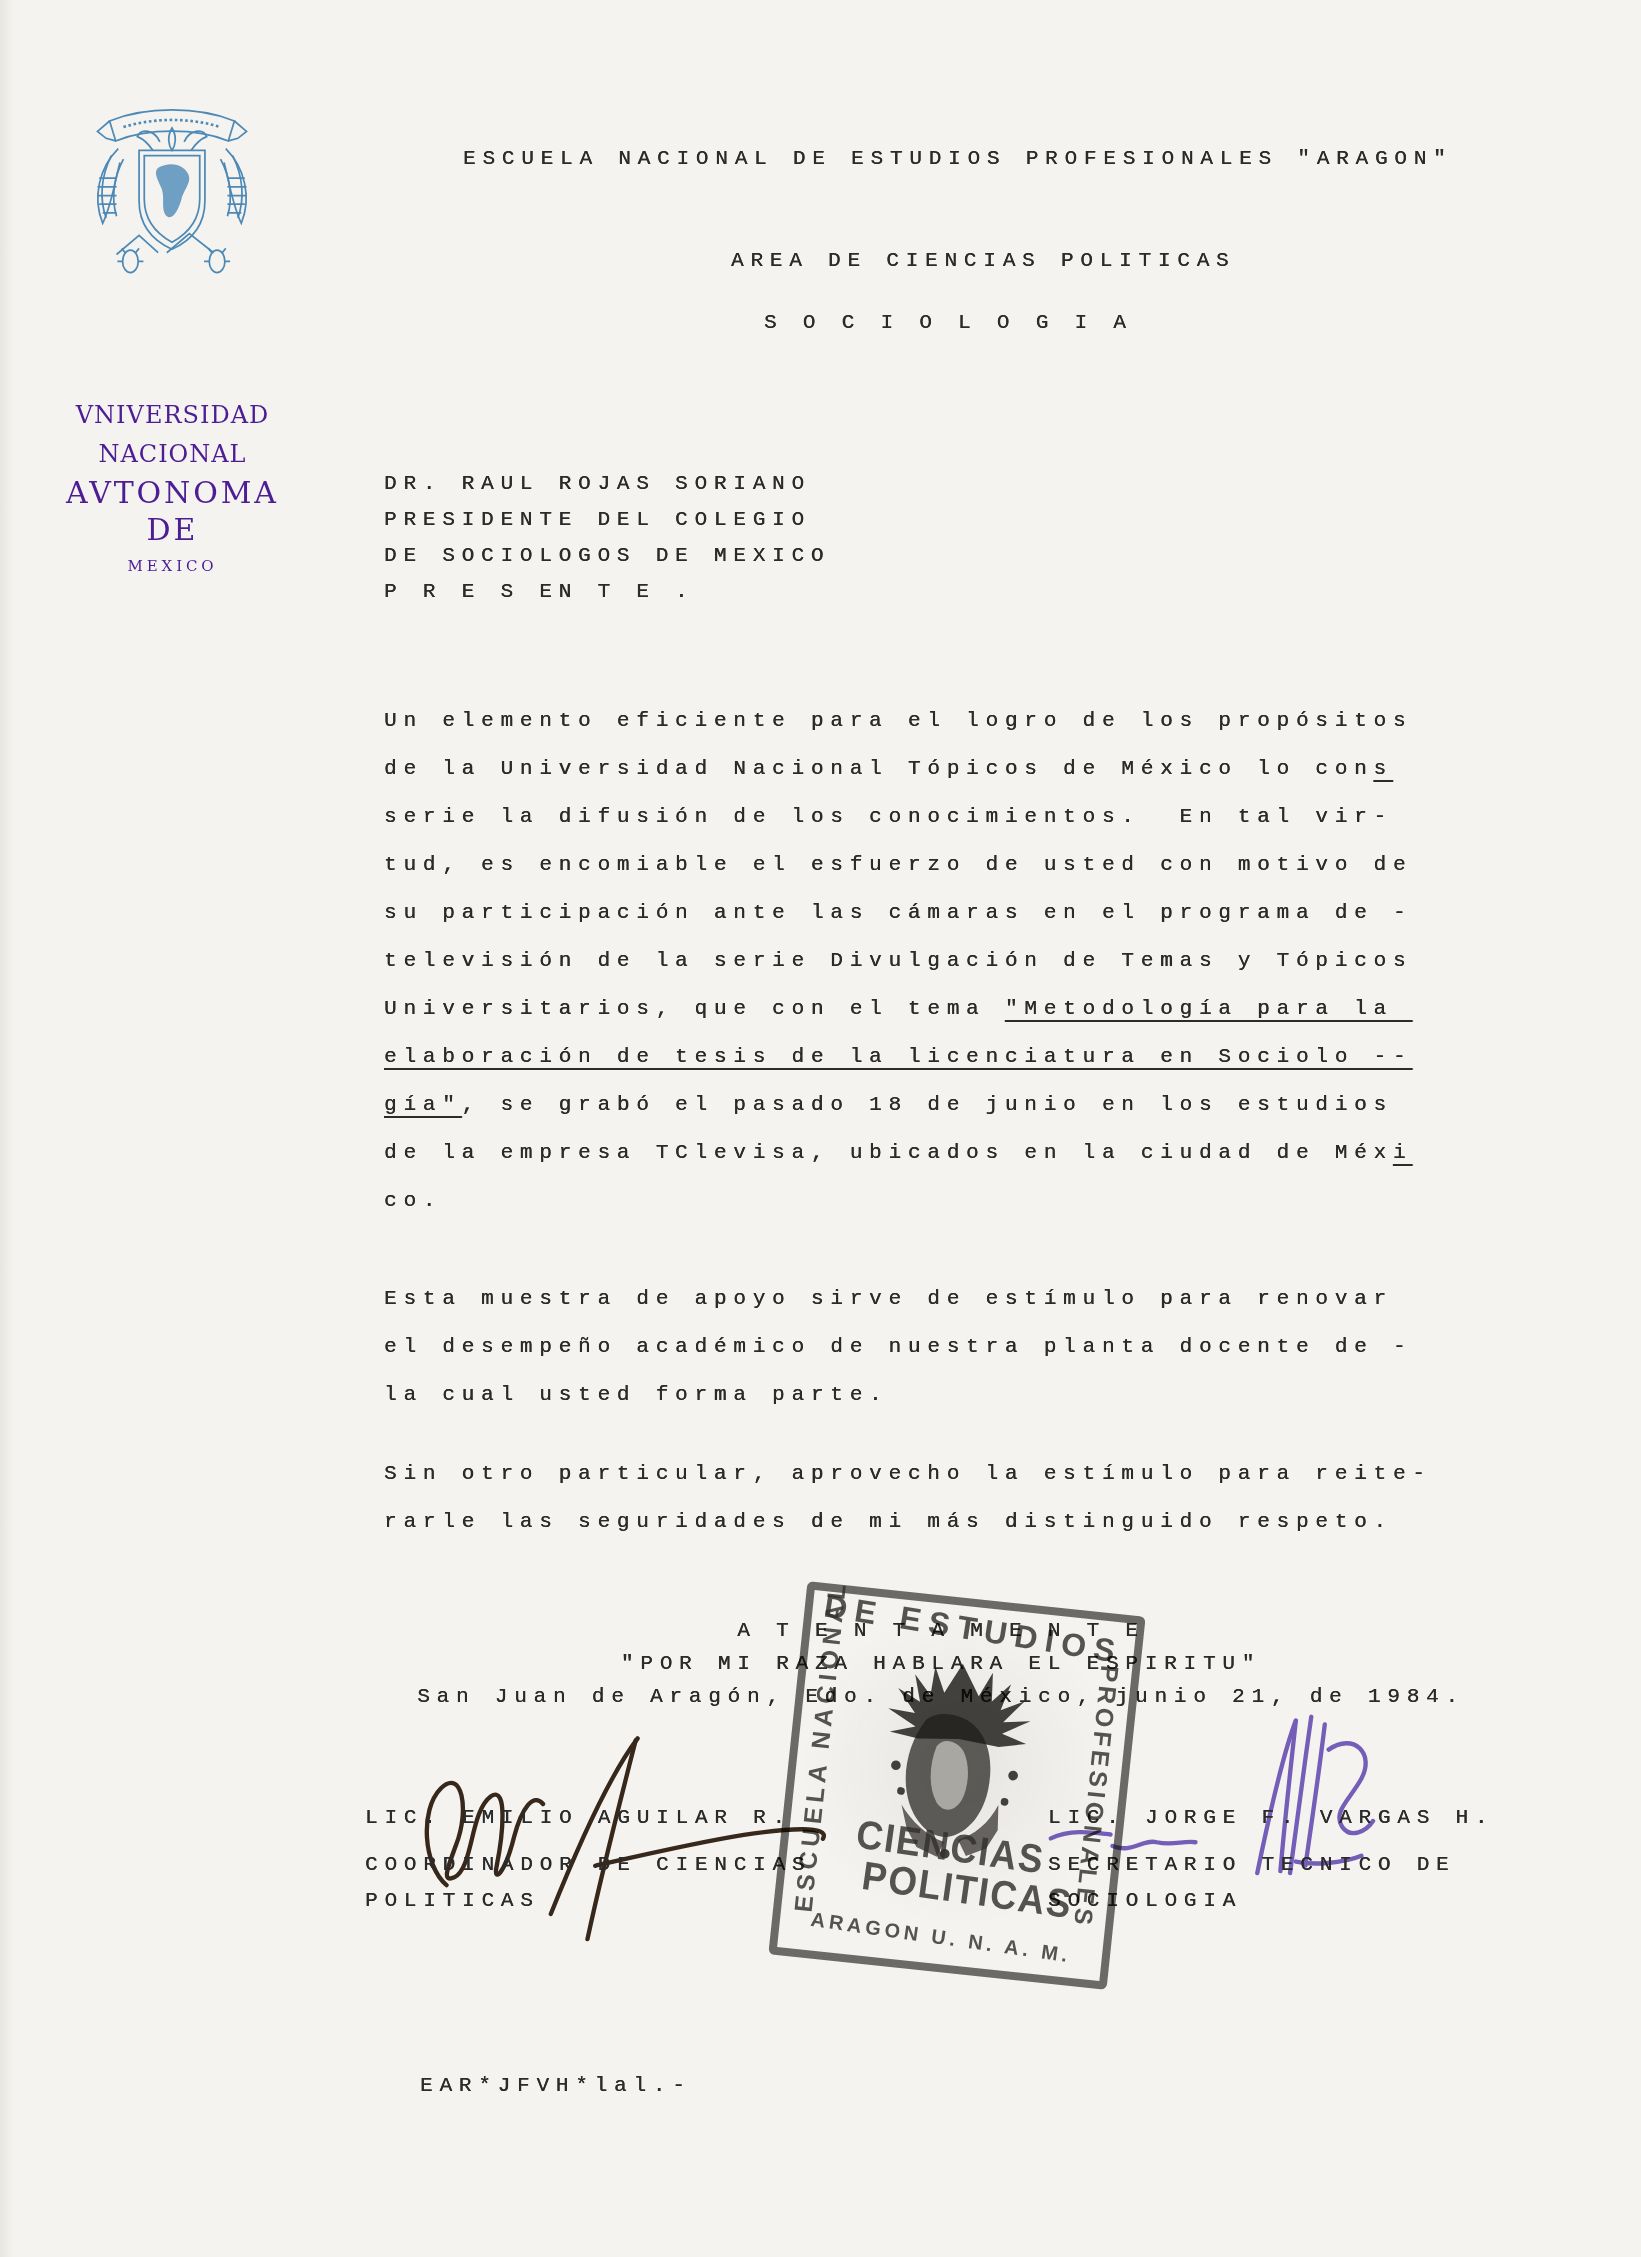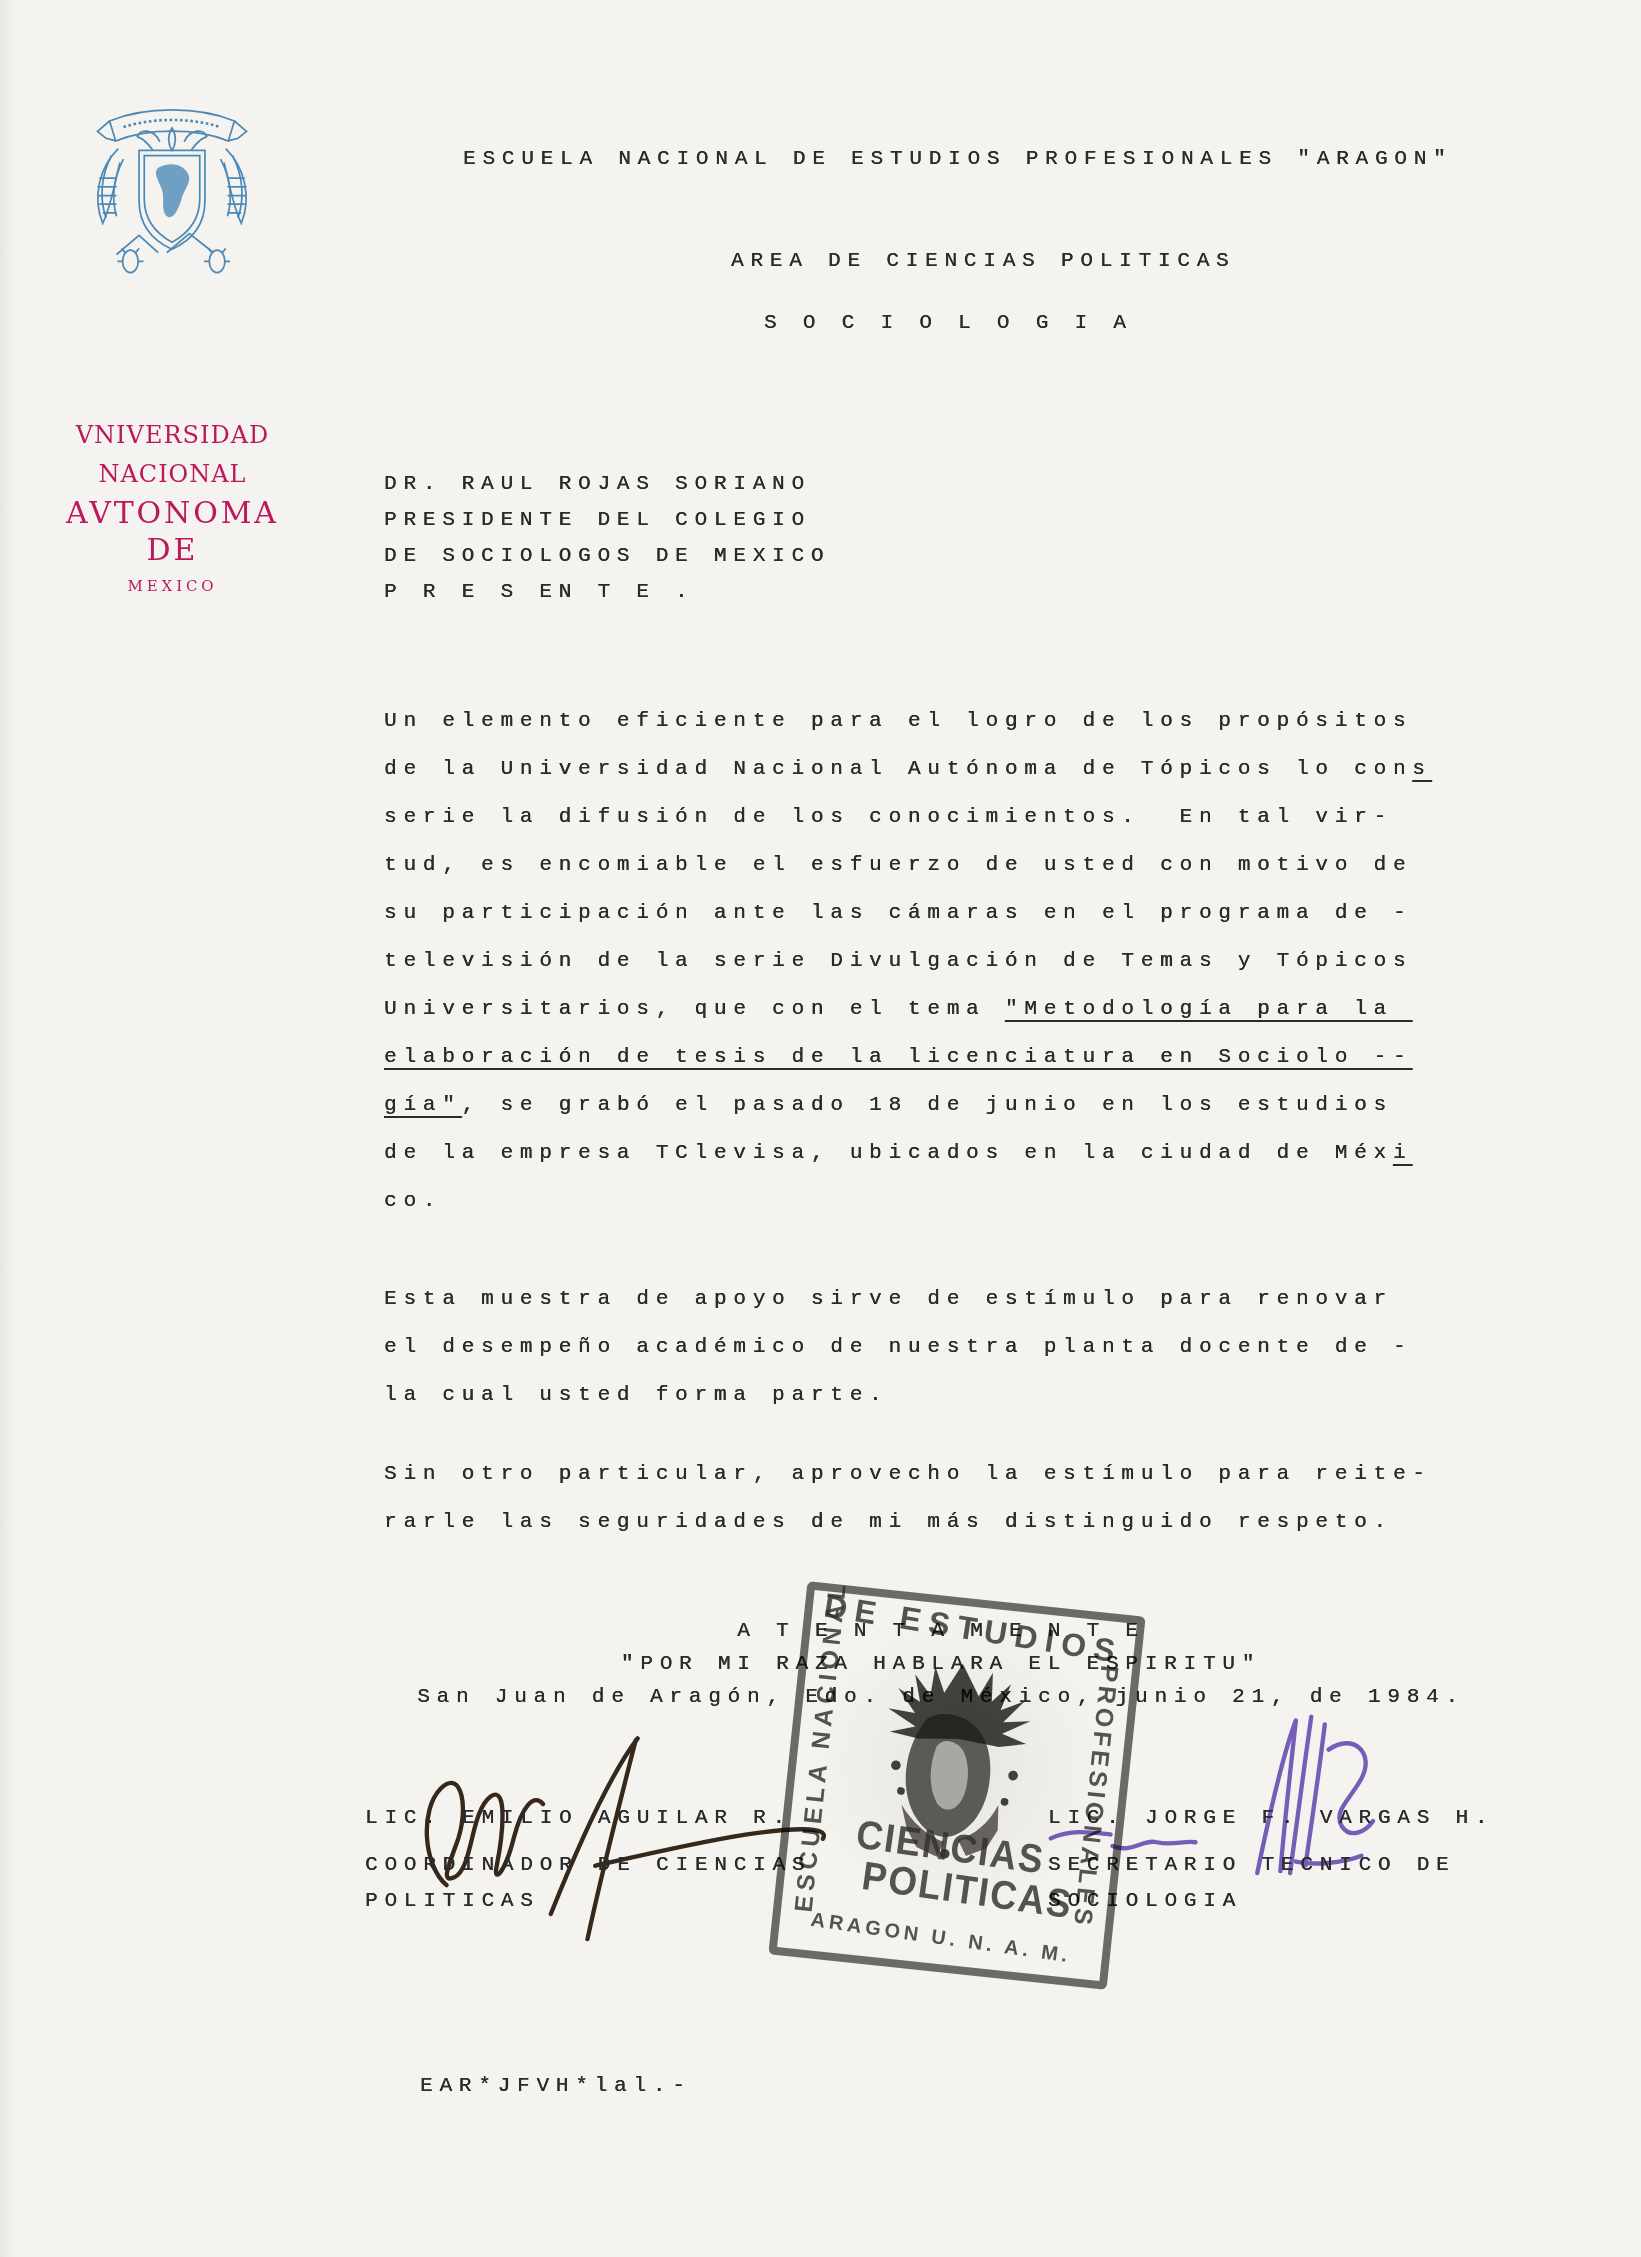--- a/index.html
+++ b/index.html
@@ -39,21 +39,21 @@
   
   #sig-left{left:365px;top:1800px;}
   #sig-right{left:1048px;top:1800px;}
   .sig-name{line-height:36px;height:36px;}
   .sig-title{margin-top:10.6px;}
   .sig-title div{line-height:36px;height:36px;}
   
   #reference{left:420px;top:2068px;line-height:36px;}
   
   #crest{left:85px;top:95px;width:174px;height:182px;}
-  #wordmark{left:46px;top:416px;width:253px;text-align:center;color:#be185d;
+  #wordmark{left:46px;top:396px;width:253px;text-align:center;color:#4c1d95;
     font-family:"DejaVu Serif", serif;}
   #wordmark .wm1{font-size:24px;letter-spacing:1px;line-height:39px;}
   #wordmark .wm2{font-size:30px;letter-spacing:2.9px;line-height:37px;}
   #wordmark .wm3{font-size:15px;letter-spacing:3.9px;line-height:37px;}
   
   .stamp{
     left:787px;top:1598px;width:324px;height:359px;
     border:8.7px solid rgba(52,50,47,0.70);
     border-radius:5.8px;
     transform:rotate(6deg);
@@ -121,21 +121,21 @@
 <div id="recipient" class="abs">
     <div class="mono rline">DR. RAUL ROJAS SORIANO</div>
     <div class="mono rline">PRESIDENTE DEL COLEGIO</div>
     <div class="mono rline">DE SOCIOLOGOS DE MEXICO</div>
     <div class="mono rline">P R E S EN T E .</div>
   </div>
 
 <div id="body-text" class="abs">
     <div class="para">
       <div class="mono bline"><span>Un elemento eficiente para el logro de los propósitos</span></div>
-      <div class="mono bline"><span>de la Universidad Nacional Autónoma de Tópicos lo con</span><span class="u">s</span></div>
+      <div class="mono bline"><span>de la Universidad Nacional Tópicos de México lo con</span><span class="u">s</span></div>
       <div class="mono bline"><span>serie la difusión de los conocimientos.  En tal vir-</span></div>
       <div class="mono bline"><span>tud, es encomiable el esfuerzo de usted con motivo de</span></div>
       <div class="mono bline"><span>su participación ante las cámaras en el programa de -</span></div>
       <div class="mono bline"><span>televisión de la serie Divulgación de Temas y Tópicos</span></div>
       <div class="mono bline"><span>Universitarios, que con el tema </span><span class="u">"Metodología para la </span></div>
       <div class="mono bline"><span class="u">elaboración de tesis de la licenciatura en Sociolo --</span></div>
       <div class="mono bline"><span class="u">gía"</span><span>, se grabó el pasado 18 de junio en los estudios</span></div>
       <div class="mono bline"><span>de la empresa TClevisa, ubicados en la ciudad de Méx</span><span class="u">i</span></div>
       <div class="mono bline"><span>co.</span></div>
     </div>

